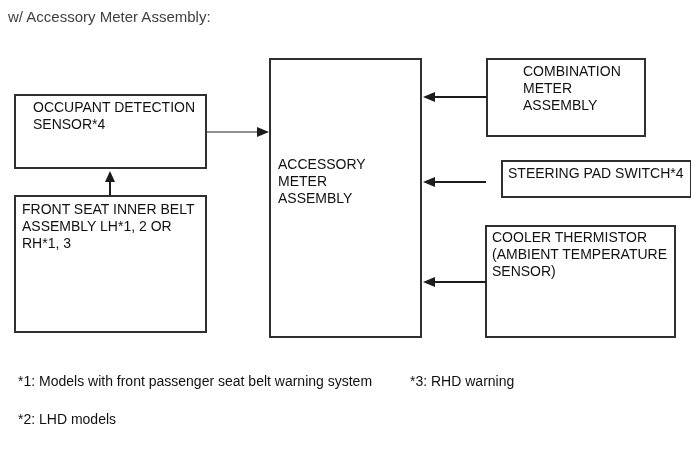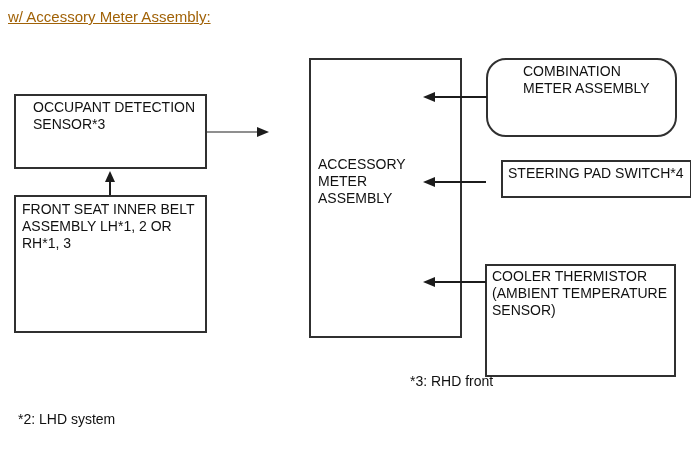--- a/index.html
+++ b/index.html
@@ -11,40 +11,39 @@
     font-family: "Liberation Sans", "DejaVu Sans", sans-serif;
     color: #111111;
     overflow: hidden;
   }
   .heading {
     position: absolute;
     left: 8px;
     top: 8px;
     font-size: 15px;
     line-height: 18px;
-    color: #a16207;
+    color: #404040;
     white-space: nowrap;
-    text-decoration: underline;
   }
   .box {
     position: absolute;
     box-sizing: border-box;
     border: 2px solid #303030;
     background: #ffffff;
     font-size: 14px;
     line-height: 17px;
     white-space: pre-line;
     color: #111111;
   }
   #box-occupant    { left: 14px;  top: 94px;  width: 193px; height: 75px;  padding: 3px 6px 0 17px; }
   #box-front-seat  { left: 14px;  top: 195px; width: 193px; height: 138px; padding: 4px 6px 0 6px; }
-  #box-accessory   { left: 269px; top: 58px;  width: 153px; height: 280px; padding: 96px 4px 0 7px; margin-left: 40px; }
-  #box-combination { left: 486px; top: 58px;  width: 191px; height: 79px;  padding: 3px 6px 0 35px; border-radius: 20px; }
+  #box-accessory   { left: 269px; top: 58px;  width: 153px; height: 280px; padding: 96px 4px 0 7px; }
+  #box-combination { left: 486px; top: 58px;  width: 160px; height: 79px;  padding: 3px 6px 0 35px; border-radius: 0; }
   #box-steering    { left: 485px; top: 160px; width: 191px; height: 38px;  padding: 3px 6px 0 5px; margin-left: 16px; }
-  #box-cooler      { left: 485px; top: 225px; width: 191px; height: 113px; padding: 2px 6px 0 5px; margin-top: 39px; }
+  #box-cooler      { left: 485px; top: 225px; width: 191px; height: 113px; padding: 2px 6px 0 5px; }
 
   .shaft { position: absolute; background: #1c1c1c; }
   .shaft.gray { background: #8f8f8f; }
   .head { position: absolute; width: 0; height: 0; }
   .head.right { border-top: 5px solid transparent; border-bottom: 5px solid transparent; border-left: 12px solid #1c1c1c; }
   .head.left  { border-top: 5px solid transparent; border-bottom: 5px solid transparent; border-right: 12px solid #1c1c1c; }
   .head.up    { border-left: 5px solid transparent; border-right: 5px solid transparent; border-bottom: 11px solid #1c1c1c; }
 
   #shaft-a { left: 207px; top: 131px; width: 51px; height: 2px; }
   #head-a  { left: 257px; top: 127px; }
@@ -70,21 +69,21 @@
   #fn-4 { left: 410px; top: 411px; }
 </style>
 </head>
 <body>
 
 <div class="canvas">
 
   <div class="heading">w/ Accessory Meter Assembly:</div>
 
   <div class="box" id="box-occupant">OCCUPANT DETECTION
-SENSOR*3</div>
+SENSOR*4</div>
 
   <div class="box" id="box-front-seat">FRONT SEAT INNER BELT
 ASSEMBLY LH*1, 2 OR
 RH*1, 3</div>
 
   <div class="box" id="box-accessory">ACCESSORY METER
 ASSEMBLY</div>
 
   <div class="box" id="box-combination">COMBINATION
 METER ASSEMBLY</div>
@@ -103,16 +102,17 @@
 
   <div class="shaft" id="shaft-c"></div>
   <div class="head left" id="head-c"></div>
 
   <div class="shaft" id="shaft-d"></div>
   <div class="head left" id="head-d"></div>
 
   <div class="shaft" id="shaft-e"></div>
   <div class="head up" id="head-e"></div>
 
-  <div class="footnote" id="fn-2">*2: LHD system</div>
-  <div class="footnote" id="fn-3">*3: RHD front</div>
+  <div class="footnote" id="fn-1">*1: Models with front passenger seat belt warning system</div>
+  <div class="footnote" id="fn-2">*2: LHD models</div>
+  <div class="footnote" id="fn-3">*3: RHD warning</div>
 
 </div>
 
 </body></html>

